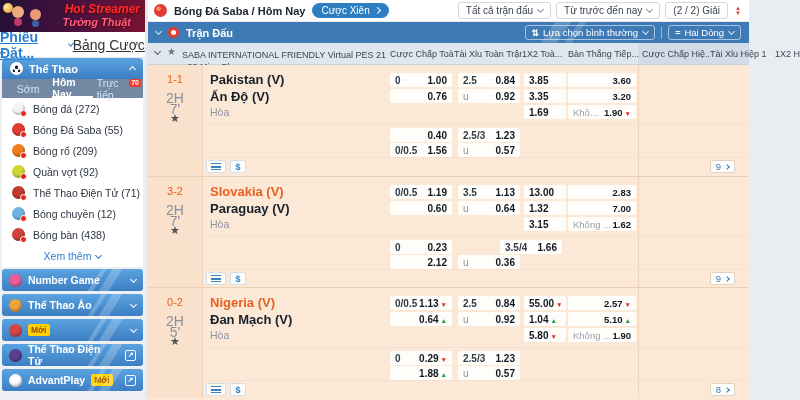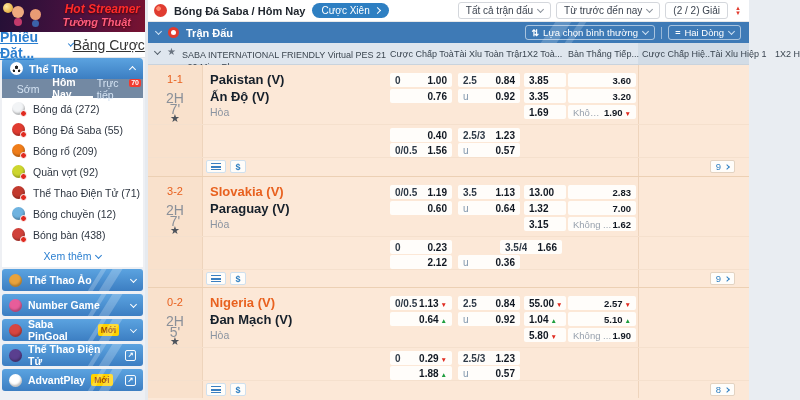--- a/index.html
+++ b/index.html
@@ -171,38 +171,37 @@
         </div>
       </div>
     <div class="show-more">
       <span>Xem thêm</span>
       <span class="chev"></span>
     </div>
     <div class="sections">
         <div class="section-bar">
           <span class="stripe"></span>
           <span class="stripe stripe2"></span>
-          <span class="sec-ic" style="background: rgb(232, 163, 61);"></span>
-          <span>Thể Thao Ảo</span>
+          <span class="sec-ic" style="background: rgb(232, 93, 154);"></span>
+          <span>Number Game</span>
           <span class="grow"></span>
           <span class="chev"></span>
         </div>
         <div class="section-bar">
           <span class="stripe"></span>
           <span class="stripe stripe2"></span>
-          <span class="sec-ic" style="background: rgb(232, 93, 154);"></span>
-          <span>Number Game</span>
+          <span class="sec-ic" style="background: rgb(232, 163, 61);"></span>
+          <span>Thể Thao Ảo</span>
           <span class="grow"></span>
           <span class="chev"></span>
         </div>
         <div class="section-bar">
           <span class="stripe"></span>
           <span class="stripe stripe2"></span>
           <span class="sec-ic" style="background: rgb(214, 69, 65);"></span>
-          <span>Saba PinGoal</span>
           <span class="moi">Mới</span>
           <span class="grow"></span>
           <span class="chev"></span>
         </div>
         <div class="section-bar">
           <span class="stripe"></span>
           <span class="stripe stripe2"></span>
           <span class="sec-ic" style="background: rgb(90, 63, 143);"></span>
           <span>Thể Thao Điện Tử</span>
           <span class="grow"></span>

